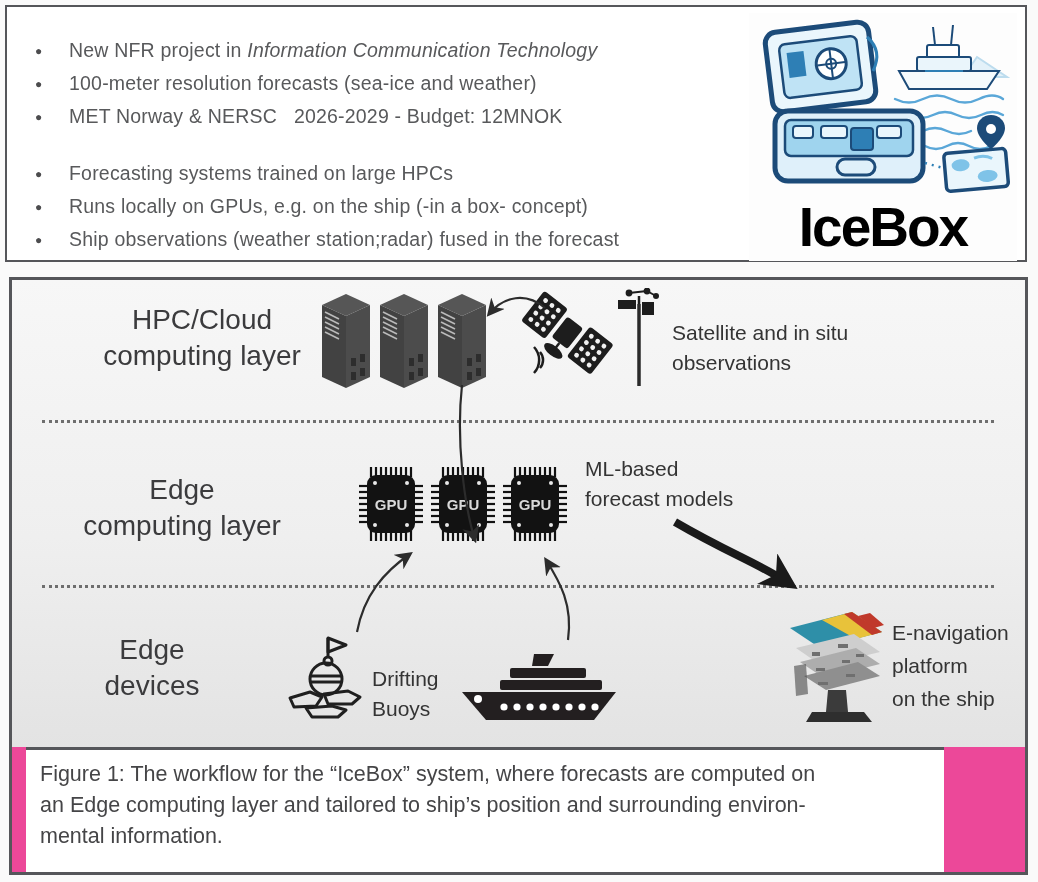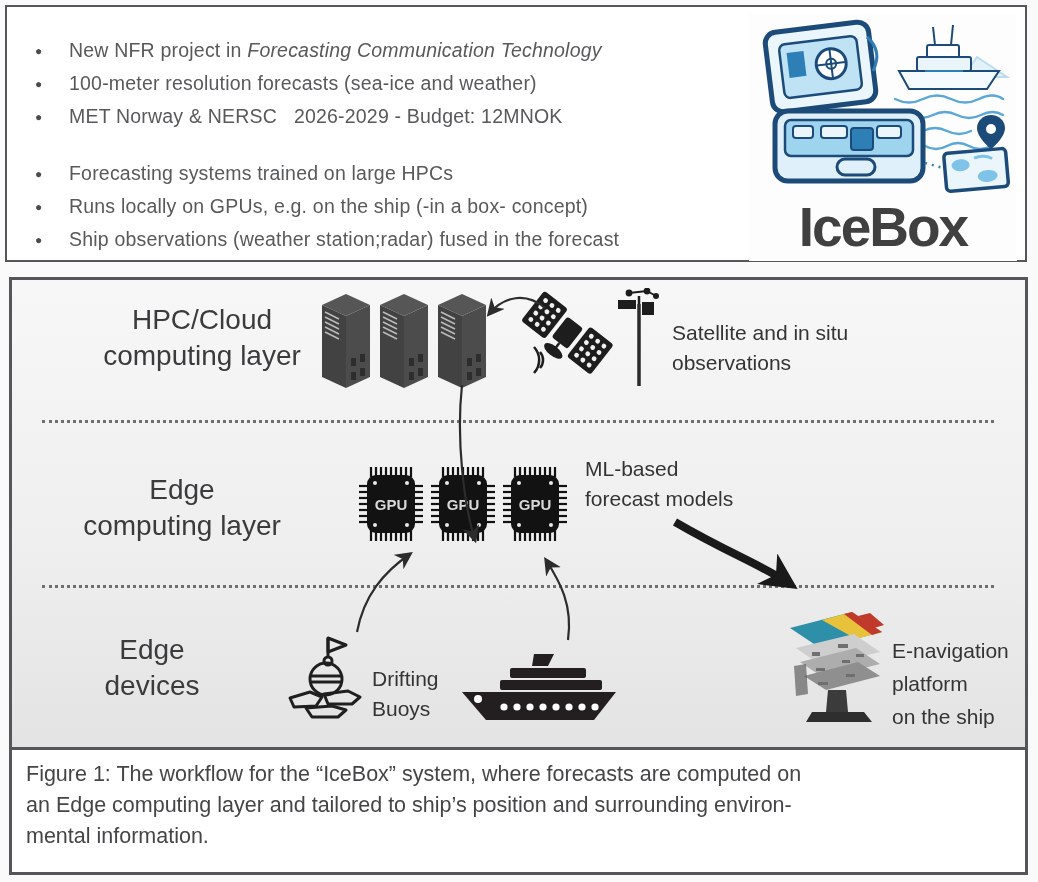--- a/index.html
+++ b/index.html
@@ -14,48 +14,48 @@
     font-size:19.5px;color:#58595b;letter-spacing:.2px;}
   .bullet-row .dot{width:34px;font-size:12px;line-height:33px;color:#4c4c4e;flex:0 0 34px;}
   .bullet-row .bt{line-height:31px;white-space:pre-wrap;}
   .bullet-row .em{font-style:italic;}
   .group-gap{margin-top:24px;}
 
   
   .logo-wrap{position:absolute;right:8px;top:6px;width:268px;height:248px;background:#fdfdfd;}
   .logo-art{position:absolute;left:0;top:2px;width:268px;height:182px;}
   .wordmark{position:absolute;left:0;top:182px;width:268px;text-align:center;
-    font-size:55px;font-weight:800;letter-spacing:-2px;color:#404040;}
+    font-size:55px;font-weight:800;letter-spacing:-2px;color:#000000;}
 
   
   .figure-box{position:absolute;left:9px;top:277px;width:1019px;height:598px;
     border:3px solid #55565a;background:#ec4899;box-sizing:border-box;}
   .diagram{position:absolute;left:0;top:0;width:1013px;height:467px;
     background:linear-gradient(180deg,#f7f7f7 0%,#efefef 55%,#e3e3e3 100%);overflow:hidden;}
-  .caption{position:absolute;left:0;top:467px;width:1013px;height:125px;
+  .caption{position:absolute;left:14px;top:467px;width:918px;height:125px;
     border-top:3px solid #55565a;background:#fff;box-sizing:border-box;
     padding:9px 14px;font-size:21.5px;line-height:31px;color:#454547;white-space:pre-line;}
 
   .layer-label{position:absolute;text-align:center;color:#3b3b3d;
     font-size:28px;line-height:36px;white-space:pre-line;}
   .anno{position:absolute;color:#343434;font-size:21px;line-height:30px;white-space:pre-line;}
   .dotted{position:absolute;left:30px;width:952px;height:0;border-top:3px dotted #6e6e6e;}
   .icon{position:absolute;}
   svg{display:block;}
 </style>
 </head>
 <body>
 
 <div id="stage">
 
   <div class="top-box">
     <div class="bullets">
       <div class="bullet-row">
         <span class="dot">●</span>
-        <span class="bt"><span>New NFR project in </span><span class="em">Forecasting Communication Technology</span></span>
+        <span class="bt"><span>New NFR project in </span><span class="em">Information Communication Technology</span></span>
       </div>
       <div class="bullet-row">
         <span class="dot">●</span>
         <span class="bt"><span>100-meter resolution forecasts (sea-ice and weather)</span></span>
       </div>
       <div class="bullet-row">
         <span class="dot">●</span>
         <span class="bt"><span>MET Norway &amp; NERSC   2026-2029 - Budget: 12MNOK</span></span>
       </div>
       <div class="bullet-row group-gap">
@@ -437,21 +437,21 @@
         <polygon points="30,106 82,106 90,116 24,116" fill="#2e2e2e"></polygon>
         <polygon points="12,60 24,58 26,88 14,90" fill="#4a4a4a" opacity="0.6"></polygon>
       </svg>
 
       <div class="anno" style="left:660px;top:38px;">Satellite and in situ
 observations</div>
       <div class="anno" style="left:573px;top:174px;">ML-based
 forecast models</div>
       <div class="anno" style="left:360px;top:384px;">Drifting
 Buoys</div>
-      <div class="anno" style="left:880px;top:336px;line-height:33px;margin-top:18px;">E-navigation
+      <div class="anno" style="left:880px;top:336px;line-height:33px;">E-navigation
 platform
 on the ship</div>
 
       <svg style="position:absolute;left:0;top:0;" width="1013" height="467" viewBox="0 0 1013 467">
         <defs>
           <marker id="m-thin" viewBox="0 0 10 10" refX="8" refY="5" markerWidth="8" markerHeight="8" orient="auto-start-reverse">
             <path d="M0,0 L10,5 L0,10 L3,5 Z" fill="#2c2c2c"></path>
           </marker>
           <marker id="m-thick" viewBox="0 0 12 12" refX="9" refY="6" markerWidth="4.6" markerHeight="4.6" orient="auto">
             <path d="M0,0 L12,6 L0,12 L3.5,6 Z" fill="#1a1a1a"></path>

